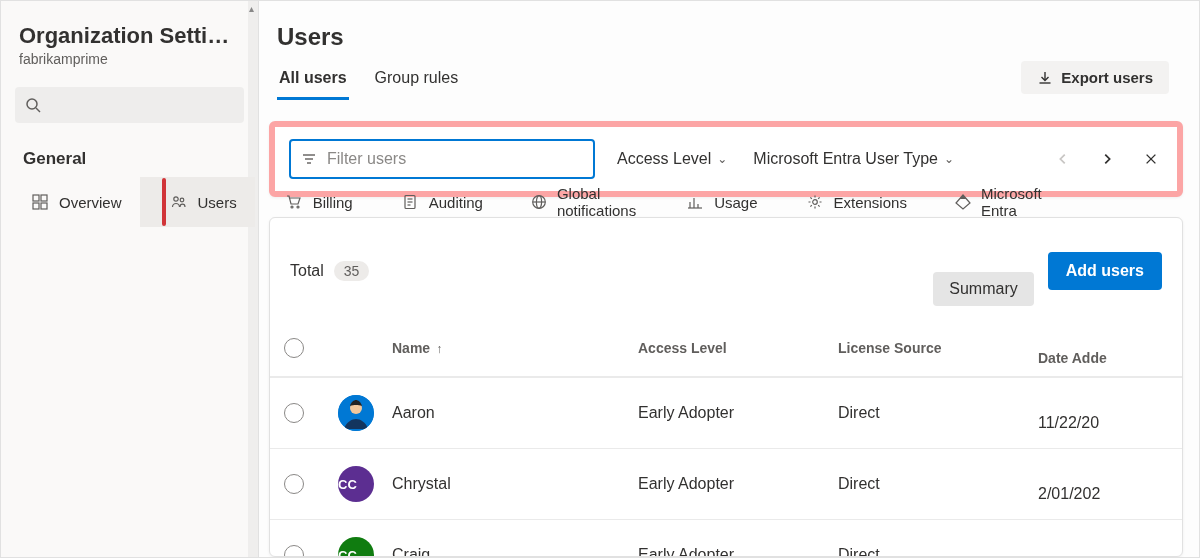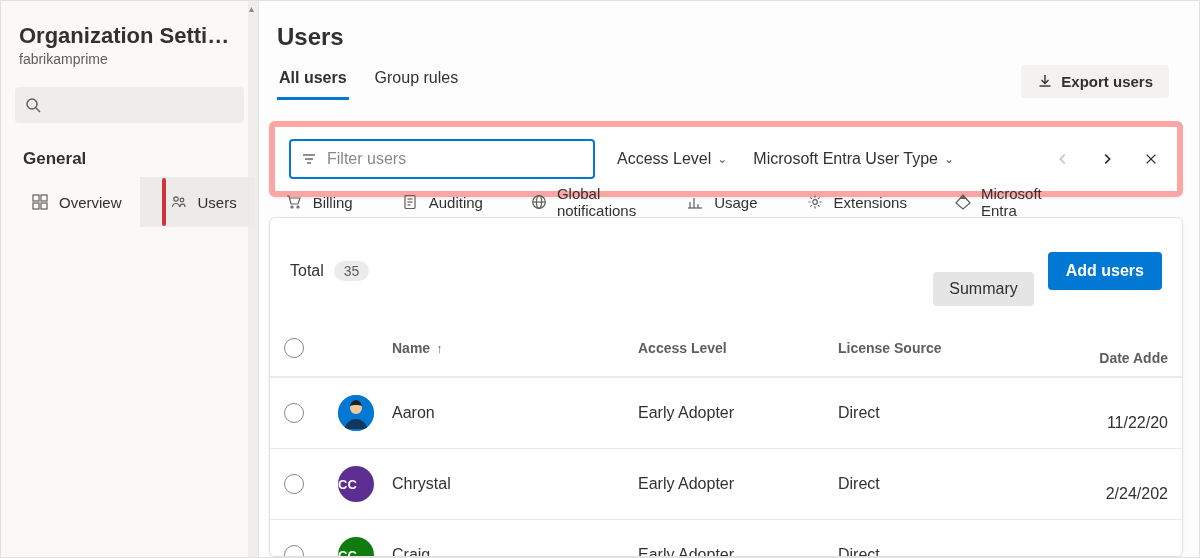--- a/index.html
+++ b/index.html
@@ -22,21 +22,21 @@
   .sb-item .icon { width: 18px; height: 18px; display: inline-flex; align-items: center; justify-content: center; color:#605e5c; }
   .sb-item.active { background: #edebe9; }
   .sb-item.highlight-box { position: relative; }
   .sb-item.highlight-box::after { content: ""; position: absolute; left: 22px; right: 148px; top: 1px; bottom: 1px; border: 2px solid #d13438; border-radius: 2px; pointer-events: none; }
 
   
   .main { flex: 1; display: flex; flex-direction: column; background: #fdfdfd; overflow: hidden; }
   .main-header { padding: 22px 30px 0 18px; display: flex; flex-direction: column; }
   .titlebar { display:flex; align-items:flex-start; }
   .page-title { font-size: 24px; font-weight: 600; flex:1; }
-  .tabs-row { display:flex; align-items:center; margin-top:10px; }
+  .tabs-row { display:flex; align-items:flex-start; margin-top:10px; }
   .tabs { display: flex; gap: 24px; border-bottom: 1px solid transparent; }
   .tab { padding: 8px 2px 10px 2px; font-size: 16px; color: #323130; cursor: pointer; border-bottom: 3px solid transparent; }
   .tab.active { border-bottom-color: #0078d4; font-weight:600; }
   .export-btn { margin-left:auto; display:flex; align-items:center; gap:8px; background:#f3f2f1; padding:8px 16px; border-radius:4px; cursor:pointer; font-weight:600; font-size:15px; }
 
   .filterbar { margin: 20px 16px 0 10px; background: #fff; border: 6px solid #fca5a5; border-radius: 6px; box-shadow: 0 1px 3px rgba(0,0,0,0.06); display: flex; align-items: center; padding: 12px 14px; gap: 18px; }
   .filter-input { display:flex; align-items:center; border:2px solid #0078d4; border-radius:4px; height:40px; padding:0 10px; width:306px; }
   .filter-input svg { color:#605e5c; margin-right:8px; flex:0 0 16px; }
   .filter-input input { border:none; outline:none; font-size:16px; width:100%; }
   .filter-input input::placeholder { color:#8a8886; }
@@ -54,21 +54,21 @@
   .add-btn { margin-left:14px; background:#0078d4; color:#fff; padding:10px 18px; border-radius:4px; font-size:16px; font-weight:600; cursor:pointer; }
 
   .grid { width:100%; }
   .ghead, .grow { display:grid; grid-template-columns: 54px 54px 1fr 200px 200px 130px; align-items:center; padding:10px 14px; }
   .ghead { border-bottom:1px solid #eaeaea; font-size:14px; color:#605e5c; font-weight:600; }
   .grow { border-top:1px solid #eaeaea; padding-top:16px; padding-bottom:16px; font-size:16px; }
   .checkbox { width:20px; height:20px; border:1px solid #8a8886; border-radius:50%; background:#fff; }
   .sort-ind { margin-left:6px; font-size:12px; }
   .avatar { width:36px; height:36px; border-radius:50%; display:flex; align-items:center; justify-content:flex-start; color:#fff; font-size:13px; font-weight:600; overflow:hidden; }
   .avatar svg { width:36px; height:36px; }
-  .date-col { text-align:right; white-space:nowrap; overflow:hidden;margin-top:20px; }
+  .date-col { text-align:left; white-space:nowrap; overflow:hidden;margin-top:20px; }
 
   .icon svg { width:16px; height:16px; display:block; }
 </style>
 </head>
 <body>
 
 <div class="app">
 
   <aside class="sidebar">
     <div class="sidebar-scroll-hint">
@@ -290,21 +290,21 @@
               <div class="checkbox"></div>
             </div>
           <div>
               <div class="avatar" style="background:#5c2e91;">
                 <span>CC</span>
               </div>
             </div>
           <div>Chrystal</div>
           <div>Early Adopter</div>
           <div>Direct</div>
-          <div class="date-col">2/24/202</div>
+          <div class="date-col">2/01/202</div>
         </div>
 
         <div class="grow">
           <div>
               <div class="checkbox"></div>
             </div>
           <div>
               <div class="avatar" style="background:#107c10;">
                 <span>CC</span>
               </div>

